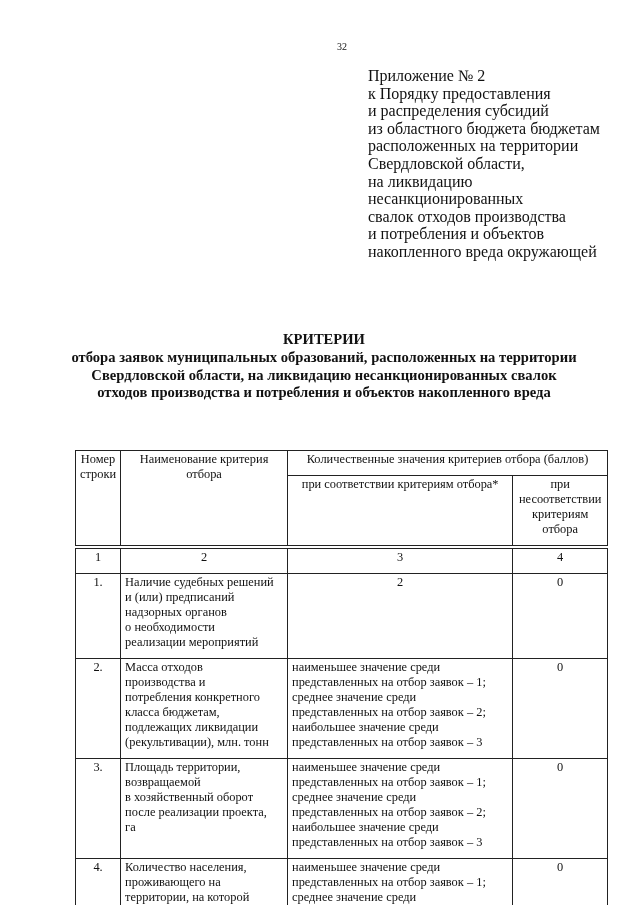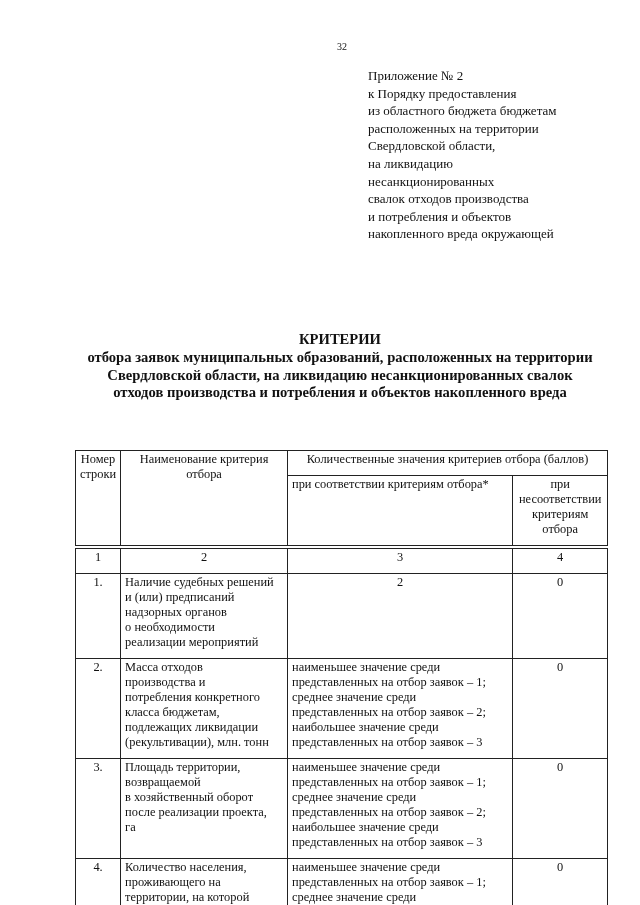--- a/index.html
+++ b/index.html
@@ -1,51 +1,52 @@
 <!DOCTYPE html>
 <html><head>
 <meta charset="utf-8">
 <style>
   html, body { margin: 0; padding: 0; background: #ffffff; }
   body { width: 640px; height: 905px; position: relative; overflow: hidden;
          font-family: "Liberation Serif", "DejaVu Serif", serif; color: #111; }
   .page-number { position: absolute; left: 337px; top: 41px; font-size: 10px; }
-  .appendix { position: absolute; left: 368px; top: 67px; font-size: 13px; line-height: 17.6px; }
+  .appendix { position: absolute; left: 368px; top: 67px; font-size: 16px; line-height: 17.6px; }
   .appendix div { white-space: nowrap; }
-  .title-block { position: absolute; left: 40px; width: 600px; top: 331px; text-align: center;
+  .title-block { position: absolute; left: 24px; width: 600px; top: 331px; text-align: center;
                  font-weight: bold; font-size: 14.6px; line-height: 17.8px; }
   .title-block div { white-space: nowrap; }
   table.criteria { position: absolute; left: 75px; top: 450px; width: 533px;
                    border-collapse: collapse; font-size: 12.4px; line-height: 15px; }
   table.criteria td, table.criteria th { border: 1px solid #222; vertical-align: top;
                    padding: 1px 4px 8px 4px; font-weight: normal; }
   .c1 { width: 35px; text-align: center; }
   .c2 { width: 159px; text-align: left; }
   .c3 { width: 219px; text-align: left; }
   .c4 { width: 86px; text-align: center; }
   th.c2h { text-align: center; }
-  th.c3h { text-align: left; }
+  th.c3h { text-align: center; }
   tr.hdr2 th { height: 60px; }
   tr.gap td { border-left: none; border-right: none; height: 2px; padding: 0; border-top: 1px solid #222; border-bottom: 1px solid #222; }
   tr.numrow td { text-align: center; height: 13px; }
   .line { display: block; white-space: nowrap; }
   .center { text-align: center; }
   tr.r1 td { height: 71px; }
   tr.r2 td { height: 90px; }
   tr.r3 td { height: 86px; }
   tr.r4 td { height: 46px; }
 </style>
 </head>
 <body>
 
 <div class="page-number">32</div>
 
 <div class="appendix">
   <div>Приложение № 2</div>
   <div>к Порядку предоставления</div>
+  <div>и распределения субсидий</div>
   <div>из областного бюджета бюджетам</div>
   <div>расположенных на территории</div>
   <div>Свердловской области,</div>
   <div>на ликвидацию</div>
   <div>несанкционированных</div>
   <div>свалок отходов производства</div>
   <div>и потребления и объектов</div>
   <div>накопленного вреда окружающей</div>
 </div>
 

